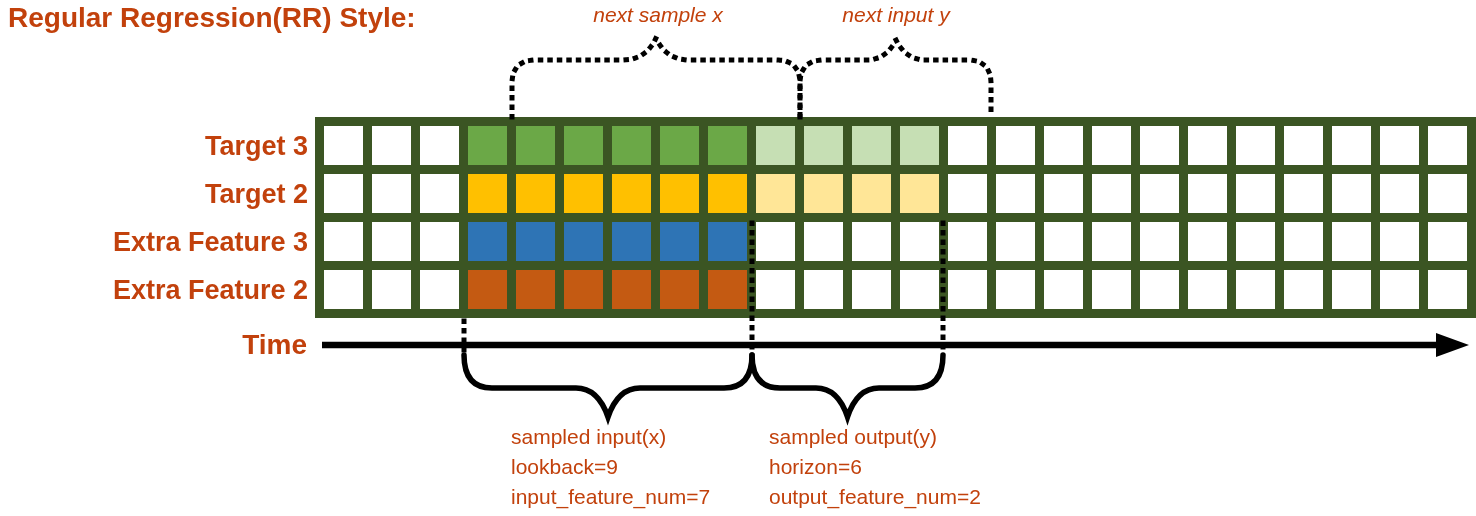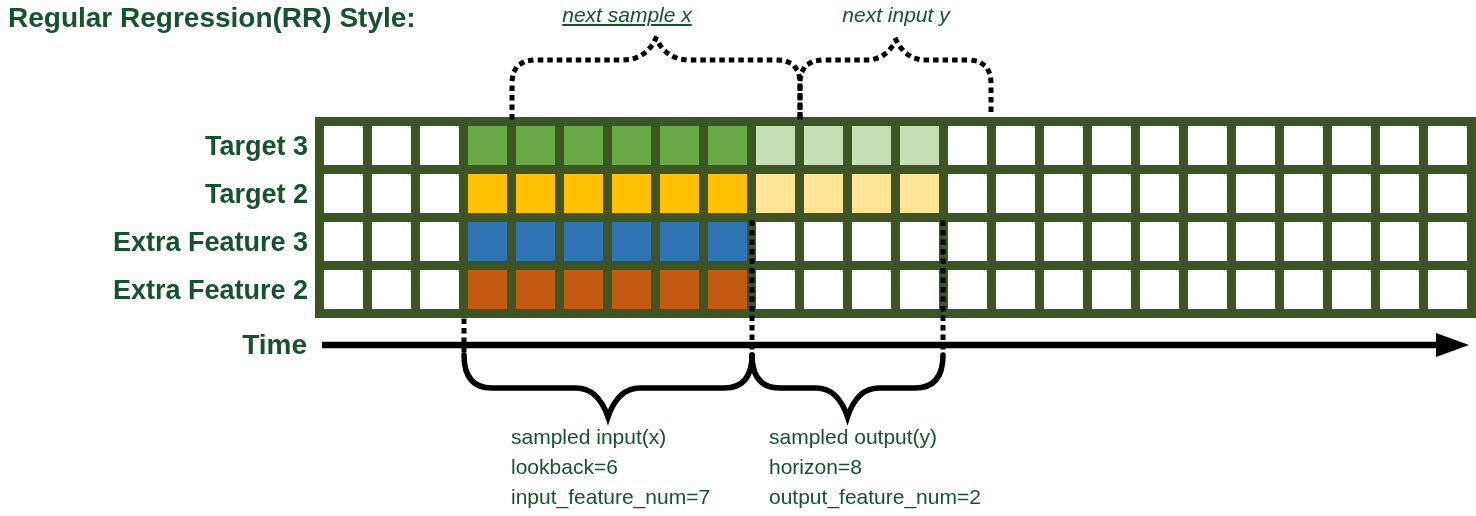--- a/index.html
+++ b/index.html
@@ -1,33 +1,33 @@
 <!DOCTYPE html>
 <html><head>
 <meta charset="utf-8">
 <style>
   html,body{margin:0;padding:0;background:#fff;}
   #stage{
     position:relative;
     width:1476px;height:516px;
     background:#ffffff;
     font-family:"Liberation Sans","DejaVu Sans",sans-serif;
-    color:#14532d;
+    color:#c2410c;
     overflow:hidden;
   }
   .title{
     position:absolute;left:8px;top:2px;
     font-size:28px;font-weight:700;letter-spacing:0px;
   }
   .next-label{
     position:absolute;top:3px;width:300px;
     text-align:center;
     font-size:21px;font-style:italic;font-weight:500;
   }
-  #next-x{left:477px;text-decoration:underline;}
+  #next-x{left:508px;}
   #next-y{left:746px;}
   #overlay{position:absolute;left:0;top:0;}
   #grid{
     position:absolute;left:315px;top:117px;
     width:1161px;height:201px;
     box-sizing:border-box;
     display:grid;
     grid-template-columns:repeat(24,1fr);
     grid-template-rows:repeat(4,1fr);
     gap:9px;padding:9px;
@@ -182,23 +182,23 @@
     <line x1="322" y1="345" x2="1442" y2="345" stroke="#000" stroke-width="6.5"></line>
     <path d="M 1436 333 L 1469 345 L 1436 357 Z" fill="#000"></path>
 
     <path d="M 464 355 Q 464 388 492 388 L 576 388 Q 598 388 608 417 Q 618 388 640 388 L 724 388 Q 752 388 752 355" fill="none" stroke="#000" stroke-width="5.5" stroke-linecap="round"></path>
 
     <path d="M 752 355 Q 752 388 780 388 L 816 388 Q 838 388 847.5 417 Q 857 388 879 388 L 915 388 Q 943 388 943 355" fill="none" stroke="#000" stroke-width="5.5" stroke-linecap="round"></path>
   </svg>
 
   <div id="annot-input" class="annot">
     <div>sampled input(x)</div>
-    <div>lookback=6</div>
+    <div>lookback=9</div>
     <div>input_feature_num=7</div>
   </div>
 
   <div id="annot-output" class="annot">
     <div>sampled output(y)</div>
-    <div>horizon=8</div>
+    <div>horizon=6</div>
     <div>output_feature_num=2</div>
   </div>
 
 </div>
 
 </body></html>

